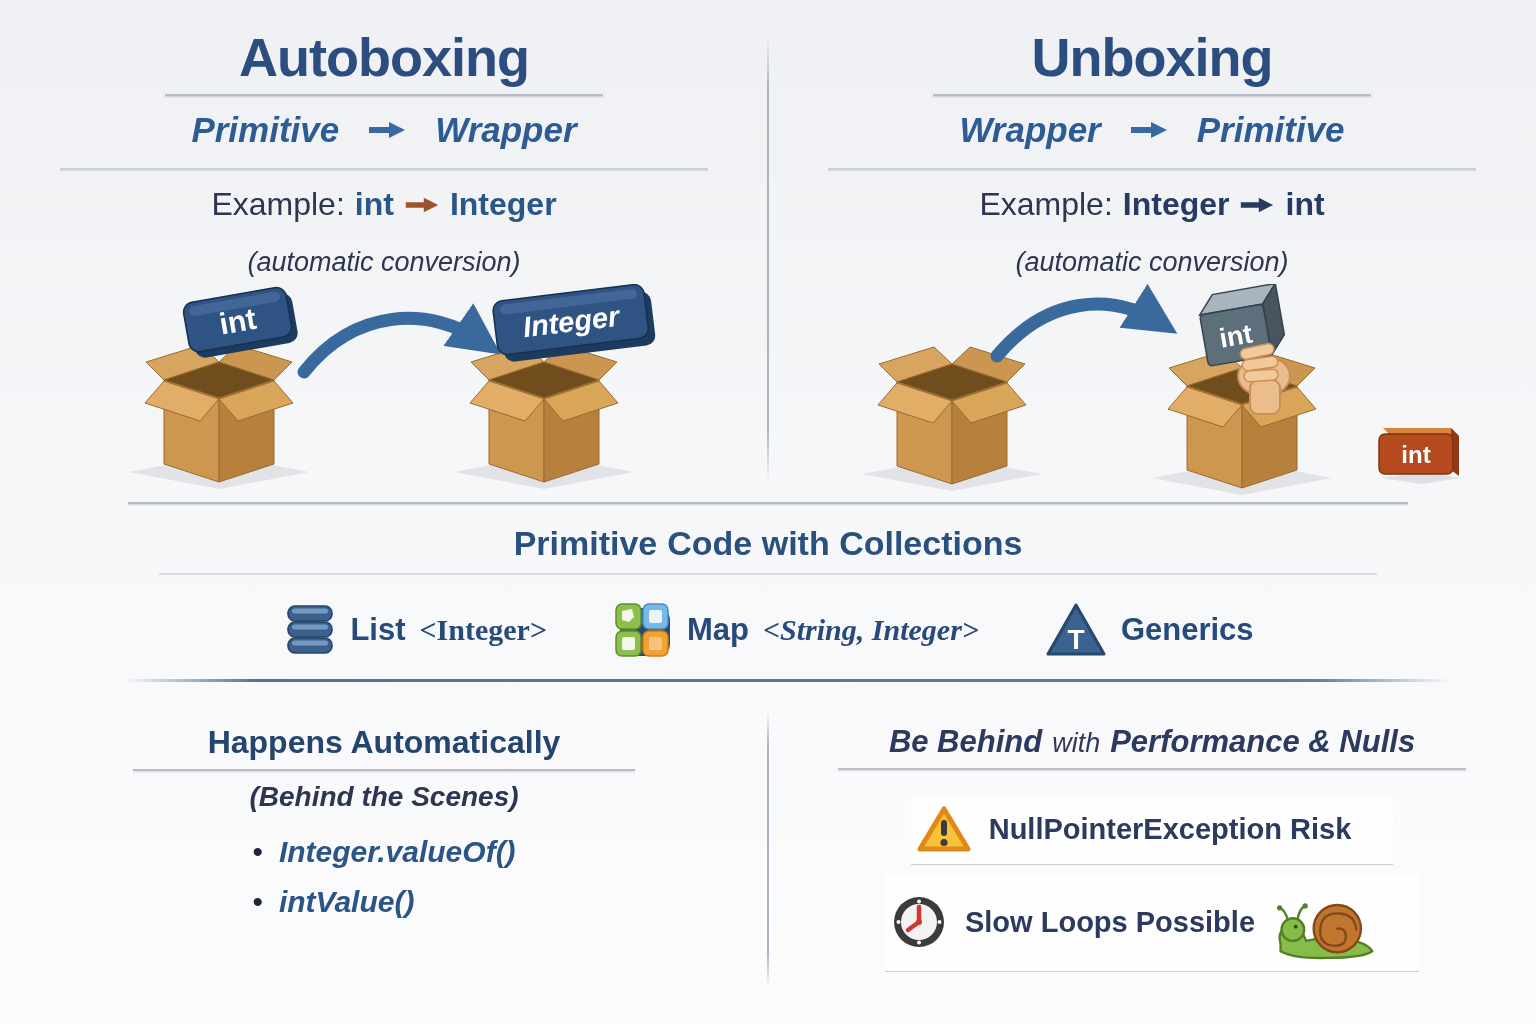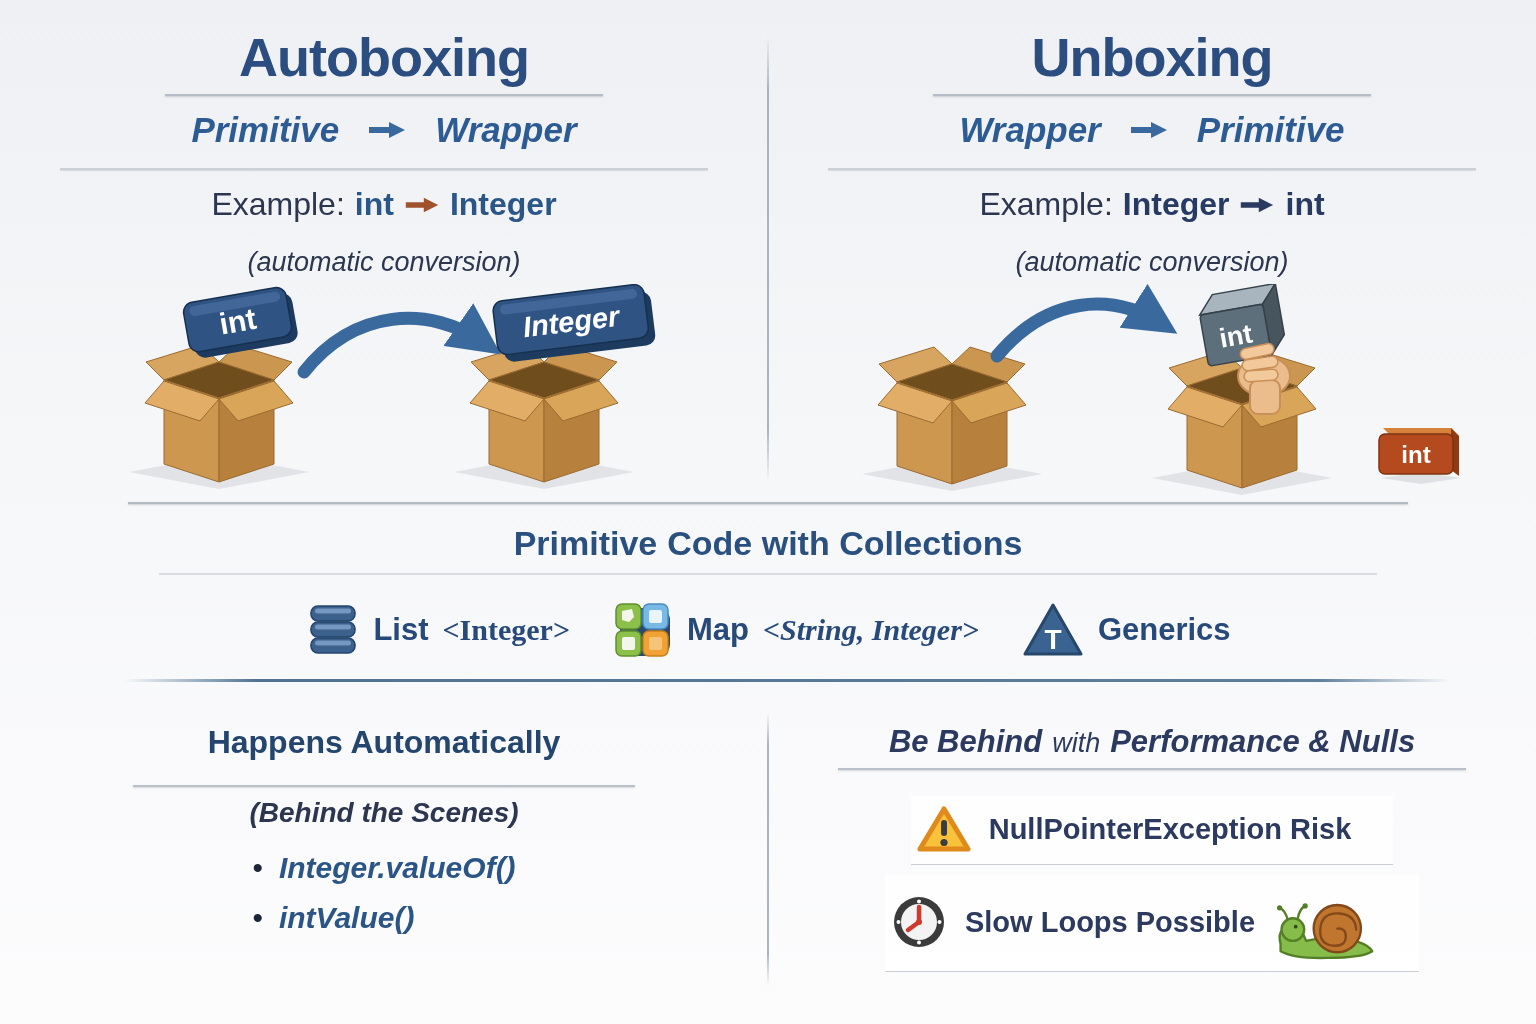--- a/index.html
+++ b/index.html
@@ -37,28 +37,28 @@
   .ex-val.navy{color:#273a63;}
   .note{margin-top:24px;font-size:27px;font-style:italic;color:#2c3650;}
   .arr{display:inline-block;}
 
   .illus{margin-top:6px;}
 
   
   .mid-head{display:flex;justify-content:center;gap:10px;padding-top:22px;font-size:34px;color:#2a5080;}
   .mid-head .strong{font-weight:800;}
   .mid-head .rest{font-weight:600;}
-  .coll-row{display:flex;justify-content:center;gap:43px;margin-top:26px;}
+  .coll-row{display:flex;justify-content:center;gap:66px;margin-top:26px;}
   .coll-item{display:flex;align-items:center;gap:14px;}
   .coll-label{font-size:31px;font-weight:700;color:#274a7b;}
   .tparam{font-family:"Liberation Serif", serif;font-size:30px;color:#274a7b;font-weight:bold;}
   .tparam.it{font-style:italic;}
 
   
-  .bl-title{margin:42px 0 16px;font-size:32px;font-weight:800;color:#24456e;}
+  .bl-title{margin:42px 0 0;font-size:32px;font-weight:800;color:#24456e;}
   .bl-rule{width:502px;height:2px;background:#b9bfc9;box-shadow:0 1px 2px rgba(120,128,140,.3);margin:8px auto 10px;}
   .bl-sub{font-size:28px;font-style:italic;font-weight:700;color:#2c3650;}
   .bullets{margin-top:22px;display:flex;flex-direction:column;gap:16px;align-items:flex-start;}
   .bullet-row{display:flex;align-items:center;gap:16px;}
   .dot{font-size:30px;color:#1d2638;line-height:1;}
   .bullet-text{font-size:30px;font-weight:800;font-style:italic;color:#2a5586;}
 
   
   .br-title{margin:42px 0 0;display:flex;align-items:baseline;gap:10px;font-style:italic;color:#2d3a5f;}
   .br-title .lead,.br-title .tail{font-size:31px;font-weight:800;}

